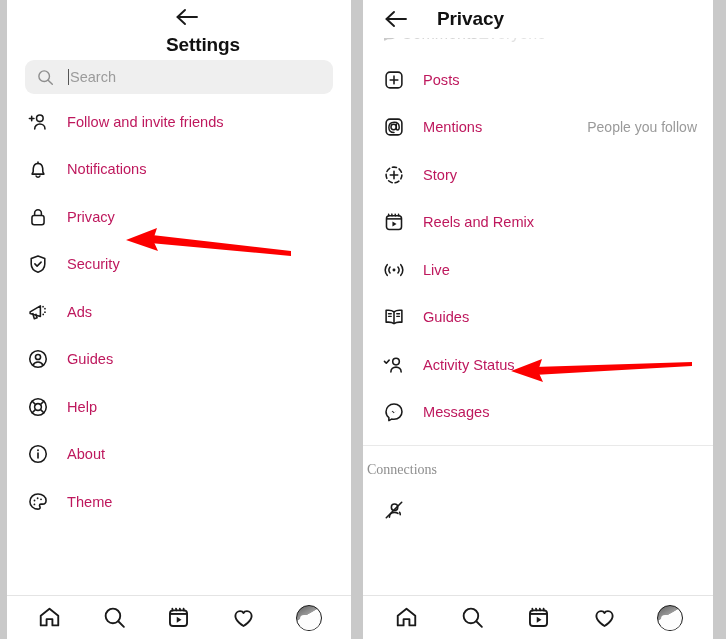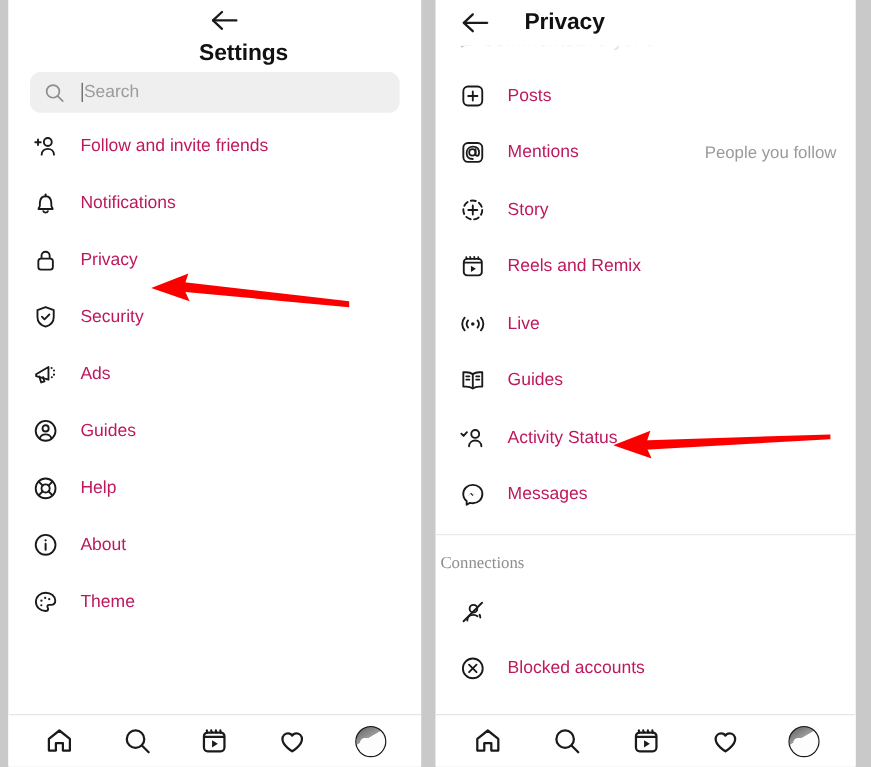--- a/index.html
+++ b/index.html
@@ -493,29 +493,20 @@
           <span class="ico">
             <svg width="22" height="22" viewBox="0 0 24 24">
               <circle cx="12.6" cy="9" r="3.5" fill="none" stroke="#1a1a1a" stroke-width="1.7"></circle>
               <path d="M7 19.8c0-3.1 2.5-5.2 5.6-5.2 1.4 0 2.7.4 3.7 1.2" fill="none" stroke="#1a1a1a" stroke-width="1.7" stroke-linecap="round"></path>
               <path d="M18.2 14.5c.4.8.6 1.7.6 2.6" fill="none" stroke="#1a1a1a" stroke-width="1.7" stroke-linecap="round"></path>
               <path d="M3.6 20.4 20.4 3.6" stroke="#1a1a1a" stroke-width="1.7" stroke-linecap="round"></path>
             </svg>
           </span>
         </div>
 
-        <div class="row">
-          <span class="ico">
-            <svg width="22" height="22" viewBox="0 0 24 24">
-              <circle cx="12" cy="12" r="9" fill="none" stroke="#1a1a1a" stroke-width="1.7"></circle>
-              <path d="m8.6 8.6 6.8 6.8M15.4 8.6l-6.8 6.8" stroke="#1a1a1a" stroke-width="1.7" stroke-linecap="round"></path>
-            </svg>
-          </span>
-          <span class="lbl">Blocked accounts</span>
-        </div>
 
       </div>
 
       <div class="tabbar">
         <div class="tab">
           <svg width="25" height="25" viewBox="0 0 24 24">
             <path d="M3.6 10.3 12 3.6l8.4 6.7v9.3h-5.6v-6h-5.6v6H3.6z" fill="none" stroke="#1a1a1a" stroke-width="1.8" stroke-linejoin="round"></path>
           </svg>
         </div>
         <div class="tab">

